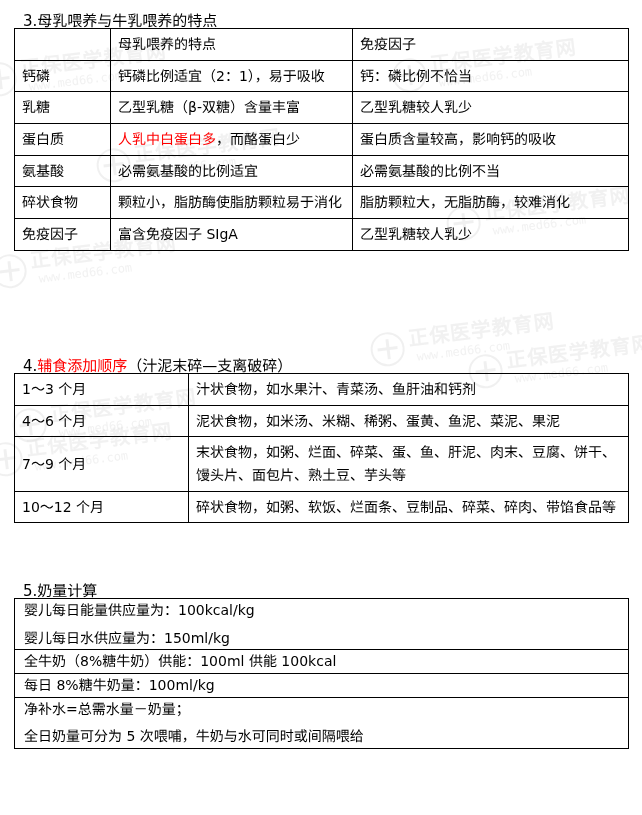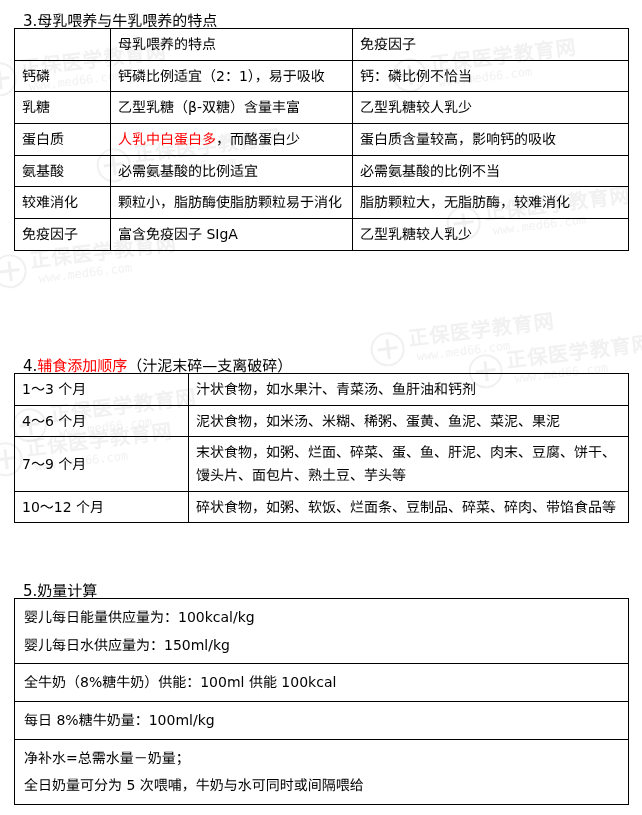--- a/index.html
+++ b/index.html
@@ -116,21 +116,21 @@
   #tbl-milk col.c3 { width: 276px; }
 
   
   #tbl-weaning { left: 14px; top: 373px; width: 614px; }
   #tbl-weaning col.c1 { width: 174px; }
   #tbl-weaning col.c2 { width: 440px; }
 
   
   #tbl-milkvol { left: 14px; top: 598px; width: 614px; }
   #tbl-milkvol col.c1 { width: 614px; }
-  #tbl-milkvol td { padding: 7px 9px; }
+  #tbl-milkvol td { padding: 0 9px; }
   #tbl-milkvol td p { margin: 0 0 0 0; }
   #tbl-milkvol td p + p { margin-top: 5px; }
 </style>
 </head>
 <body>
 
 <div class="wm-layer">
   <div class="wm" style="left:-18px; top:52px;">
     <div class="wm-logo"></div>
     <div class="wm-txt">
@@ -226,21 +226,21 @@
         <td class="mid">蛋白质</td>
         <td><span class="red">人乳中白蛋白多</span><span>，而酪蛋白少</span></td>
         <td>蛋白质含量较高，影响钙的吸收</td>
       </tr>
       <tr>
         <td class="mid">氨基酸</td>
         <td>必需氨基酸的比例适宜</td>
         <td>必需氨基酸的比例不当</td>
       </tr>
       <tr>
-        <td class="mid">较难消化</td>
+        <td class="mid">碎状食物</td>
         <td>颗粒小，脂肪酶使脂肪颗粒易于消化</td>
         <td>脂肪颗粒大，无脂肪酶，较难消化</td>
       </tr>
       <tr>
         <td class="mid">免疫因子</td>
         <td>富含免疫因子 SIgA</td>
         <td>乙型乳糖较人乳少</td>
       </tr>
     </tbody>
   </table>

